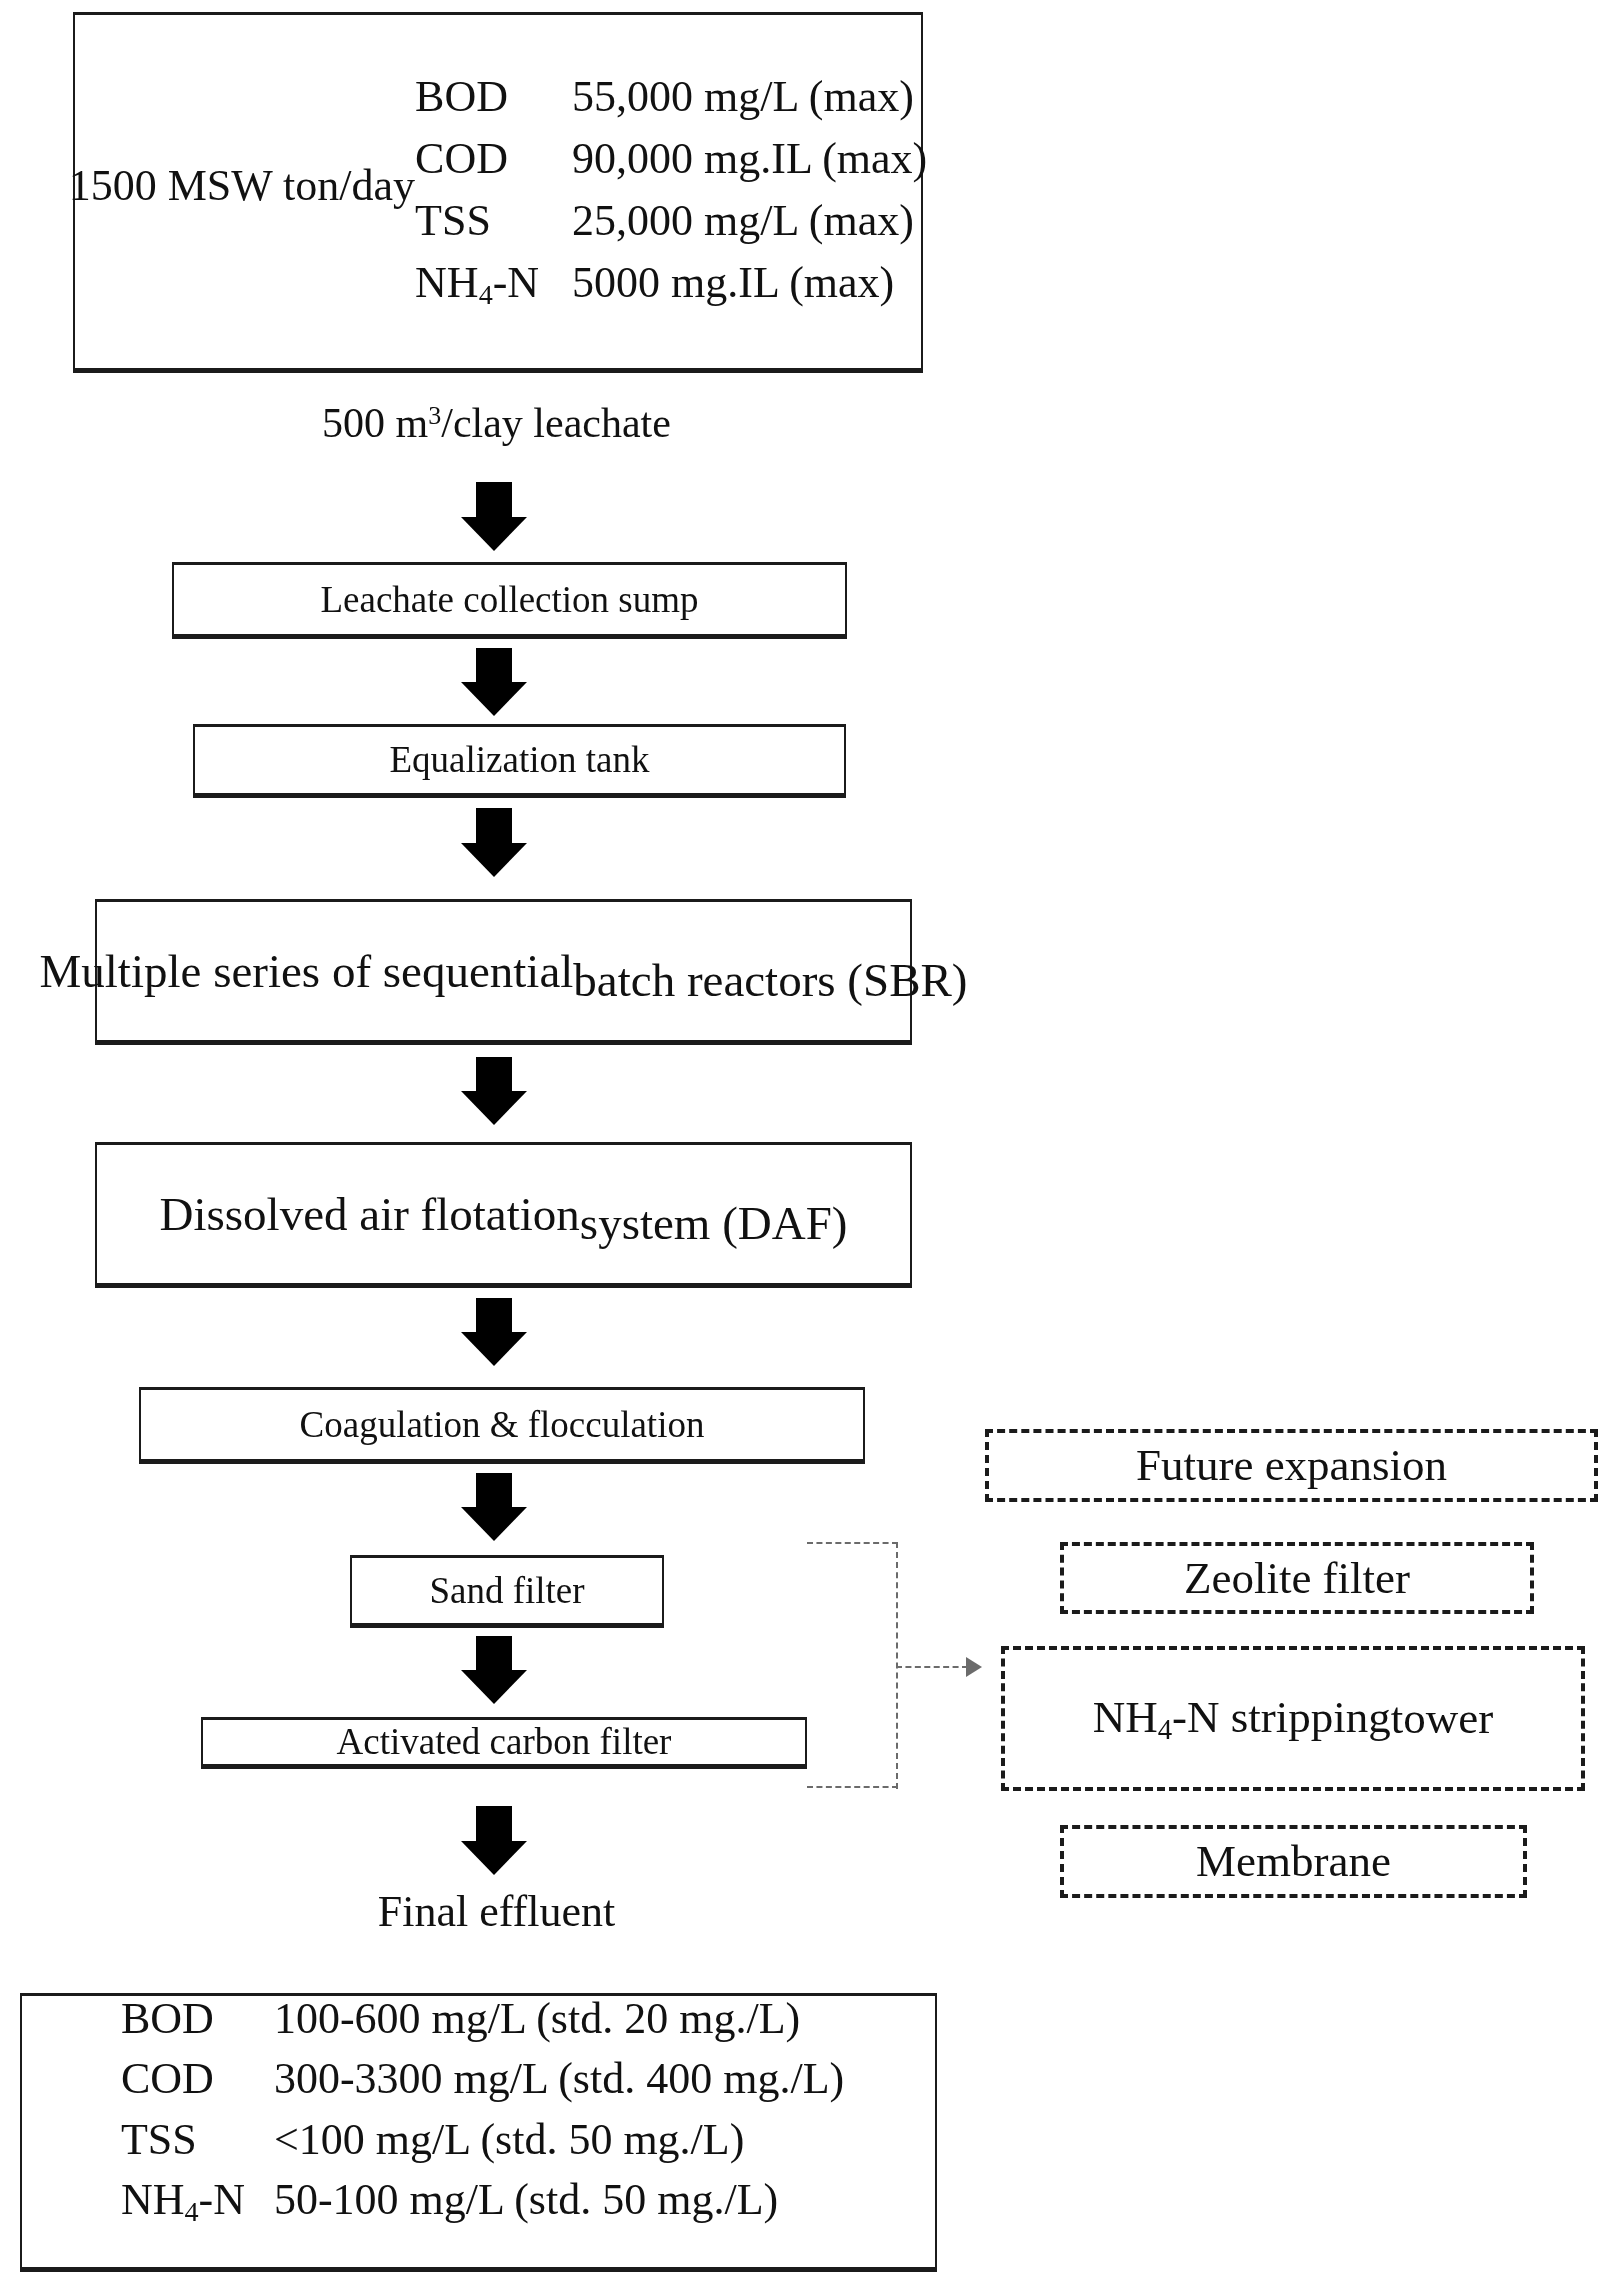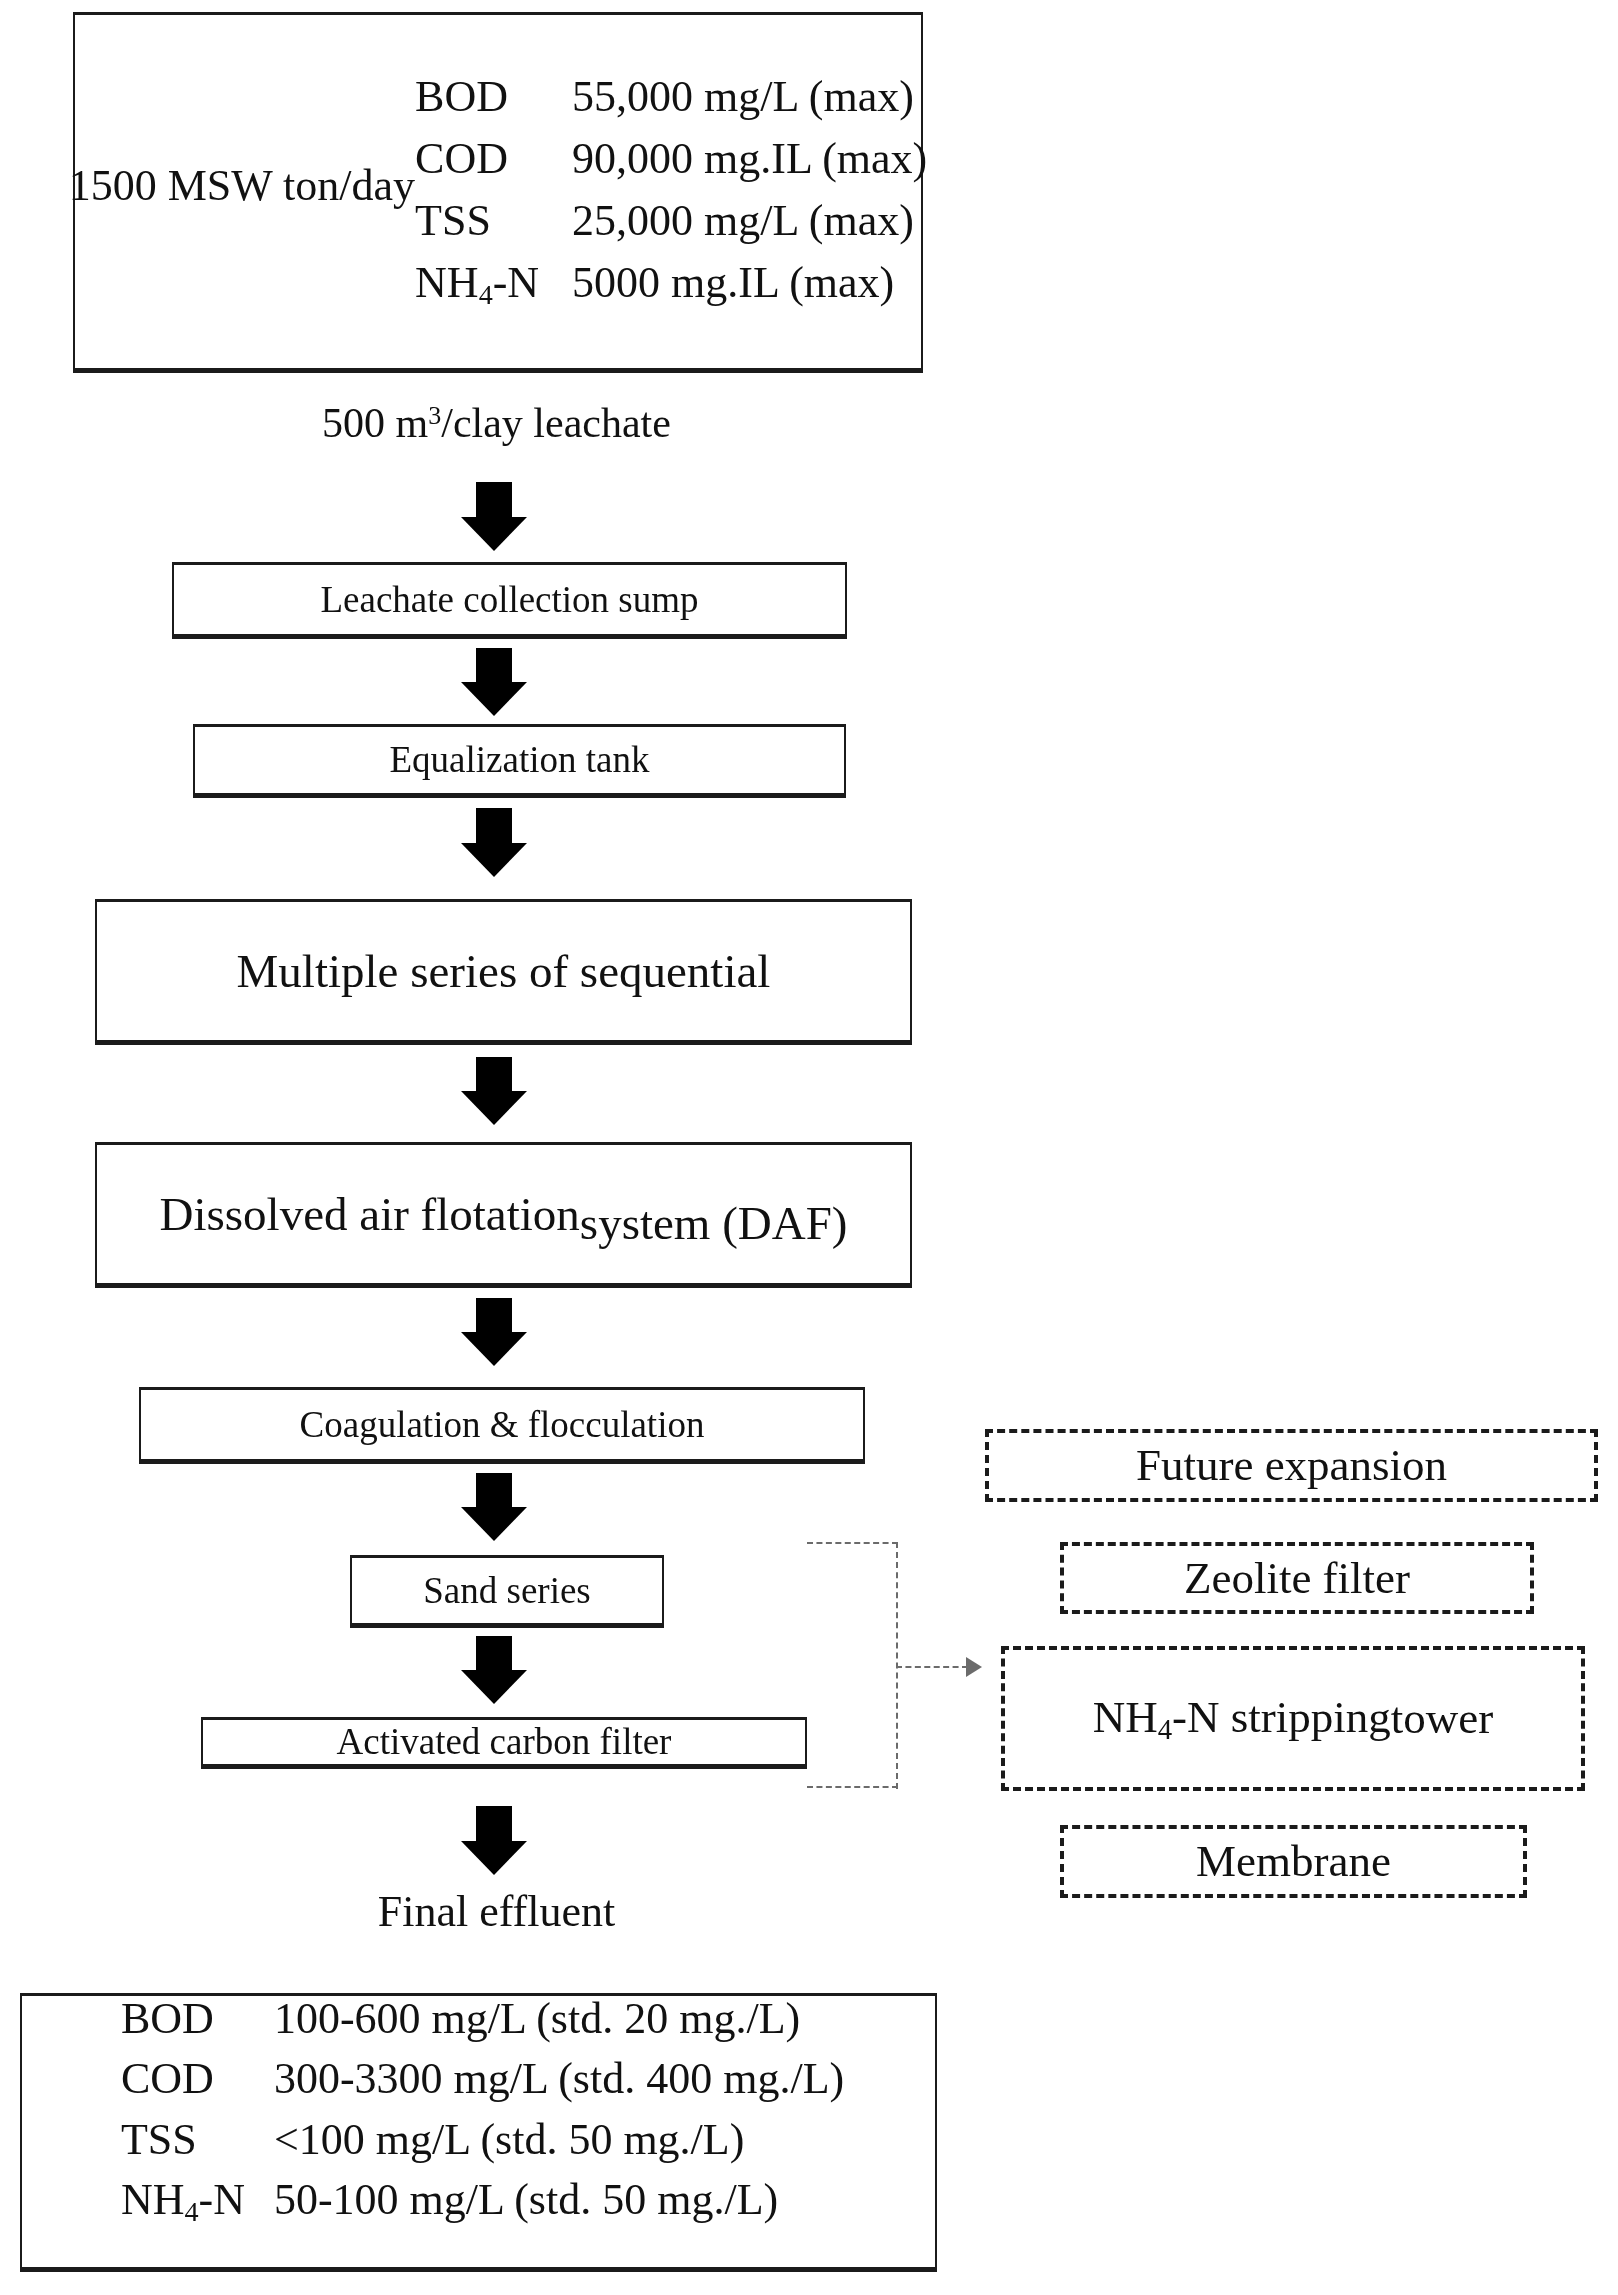--- a/index.html
+++ b/index.html
@@ -203,20 +203,21 @@
     <div class="line t-proc">Equalization  tank</div>
   </div>
 
   <div class="arrow-down" style="left:494px; top:808px;">
     <div class="shaft" style="width:36px; height:38px;"></div>
     <div class="head" style="top:35px;"></div>
   </div>
 
   <div class="node boxed" id="step-sbr" style="left:95px; top:899px; width:817px; height:146px;">
     <div class="line t-proc-lg">Multiple  series  of sequential</div>
+    <div class="line t-proc-lg" style="margin-top:19px;">batch reactors (SBR)</div>
   </div>
 
   <div class="arrow-down" style="left:494px; top:1057px;">
     <div class="shaft" style="width:36px; height:36px;"></div>
     <div class="head" style="top:34px;"></div>
   </div>
 
   <div class="node boxed" id="step-daf" style="left:95px; top:1142px; width:817px; height:146px;">
     <div class="line t-proc-lg">Dissolved air flotation</div>
     <div class="line t-proc-lg" style="margin-top:19px;">system (DAF)</div>
@@ -230,21 +231,21 @@
   <div class="node boxed" id="step-coag" style="left:139px; top:1387px; width:726px; height:77px;">
     <div class="line t-proc">Coagulation  &amp;  flocculation</div>
   </div>
 
   <div class="arrow-down" style="left:494px; top:1473px;">
     <div class="shaft" style="width:36px; height:36px;"></div>
     <div class="head" style="top:34px;"></div>
   </div>
 
   <div class="node boxed" id="step-sand" style="left:350px; top:1555px; width:314px; height:73px;">
-    <div class="line t-proc">Sand  series</div>
+    <div class="line t-proc">Sand  filter</div>
   </div>
 
   <div class="arrow-down" style="left:494px; top:1636px;">
     <div class="shaft" style="width:36px; height:36px;"></div>
     <div class="head" style="top:34px;"></div>
   </div>
 
   <div class="node boxed" id="step-carbon" style="left:201px; top:1717px; width:606px; height:52px;">
     <div class="line t-proc">Activated carbon filter</div>
   </div>

